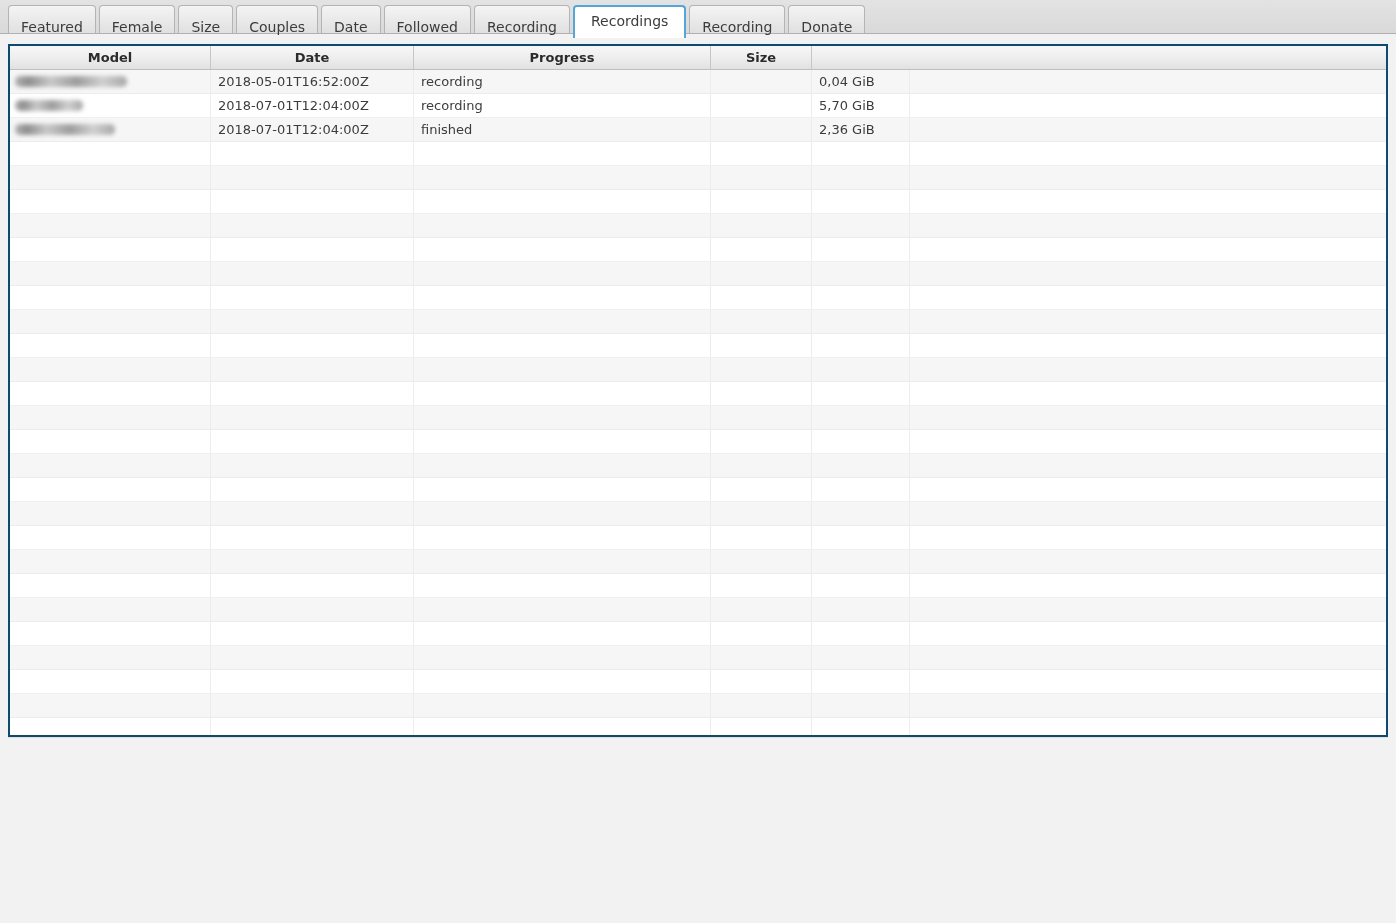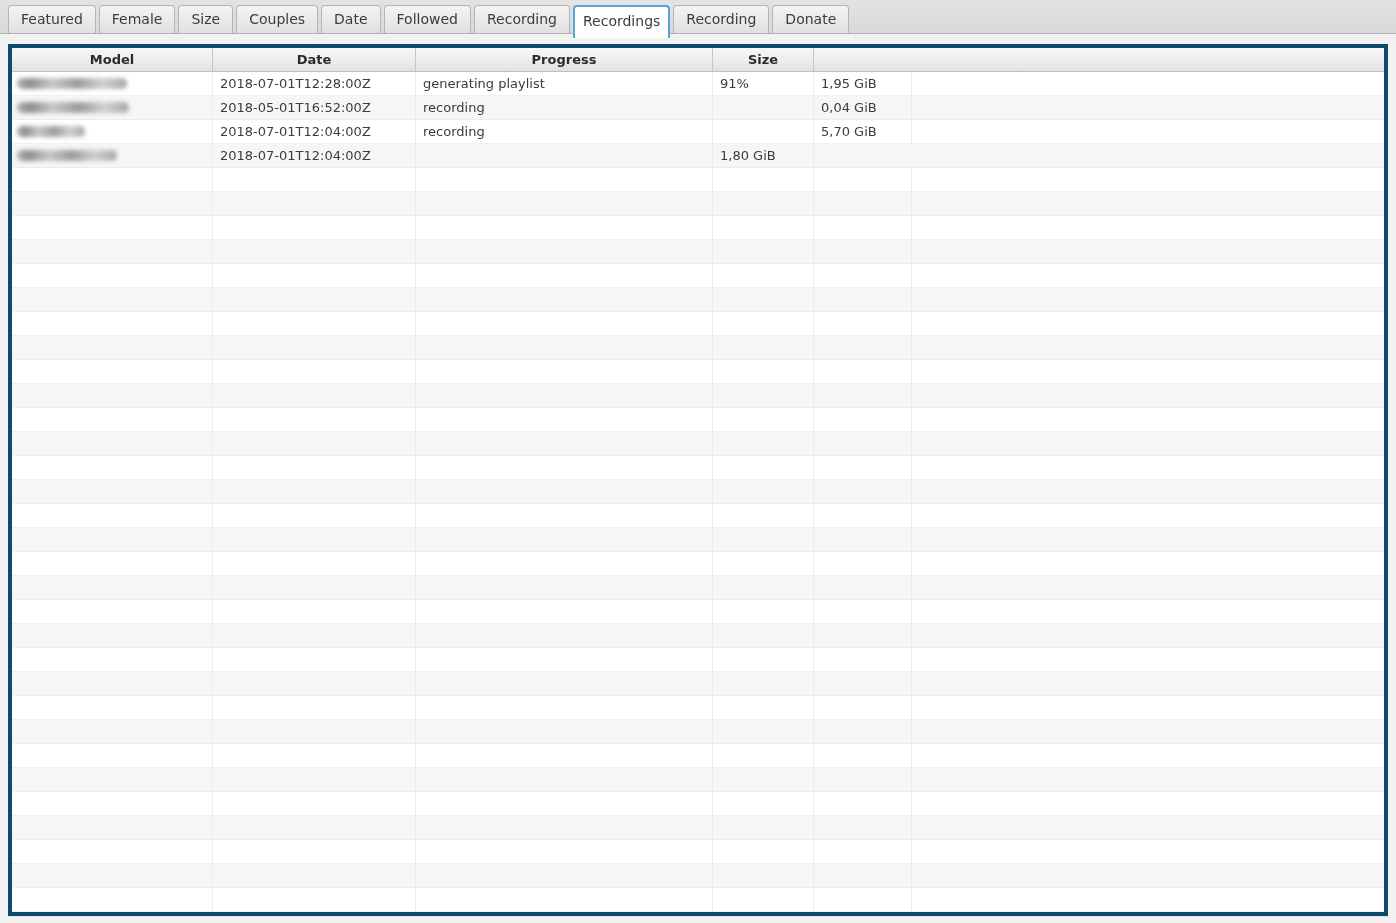--- a/index.html
+++ b/index.html
@@ -15,52 +15,52 @@
     background:linear-gradient(#e3e3e3,#d9d9d9);
     border-bottom:1px solid #b0b0b0;
     display:flex;
     align-items:flex-end;
     padding-left:8px;
     position:relative;
   }
   .tab{
     box-sizing:border-box;
     height:28px;
-    padding:4px 12px 3px;
+    padding:12px 12px 3px;
     margin-right:3px;
     font-size:14px;
     line-height:19px;
     color:#3c3c3c;
     background:linear-gradient(#f4f4f4,#e0e0e0);
     border:1px solid #b4b4b4;
     border-bottom:none;
     border-radius:4px 4px 0 0;
     position:relative;
     z-index:1;
     cursor:default;
     white-space:nowrap;
   }
   .tab.active{
     background:#ffffff;
     border:2px solid #55a6d6;
     border-bottom:none;
     height:33px;
     margin-bottom:-5px;
-    padding:5px 8px 8px;
+    padding:5px 16px 8px;
     z-index:3;
   }
   
   .content{
     padding:10px 8px 12px;
   }
   .table{
     box-sizing:border-box;
-    height:872px;
-    background:#d946ef;
-    border:4px solid #0c4a6e;
+    height:693px;
+    background:#a16207;
+    border:2px solid #0c4a6e;
     box-shadow:0 1px 0 rgba(0,0,0,0.08);
     overflow:hidden;
   }
   .thead{
     display:grid;
     grid-template-columns:201px 203px 297px 101px 98px 1fr;
     height:24px;
     background:linear-gradient(#f7f7f7 0%,#ededed 55%,#e1e1e1 100%);
     border-bottom:1px solid #bfbfbf;
     box-sizing:border-box;
@@ -128,30 +128,20 @@
   <div class="content">
     <div class="table">
       <div class="thead" id="thead">
           <div class="hcell">Model</div>
           <div class="hcell">Date</div>
           <div class="hcell">Progress</div>
           <div class="hcell">Size</div>
           <div class="hcell"></div>
         </div>
       <div class="tbody" id="tbody">
-          <div class="row">
-            <div class="cell model">
-              <div class="blur-blob" style="width: 110px;"></div>
-            </div>
-            <div class="cell date">2018-07-01T12:28:00Z</div>
-            <div class="cell status">generating playlist</div>
-            <div class="cell progress">91%</div>
-            <div class="cell size">1,95 GiB</div>
-            <div class="cell filler"></div>
-          </div>
           <div class="row alt">
             <div class="cell model">
               <div class="blur-blob" style="width: 112px;"></div>
             </div>
             <div class="cell date">2018-05-01T16:52:00Z</div>
             <div class="cell status">recording</div>
             <div class="cell progress"></div>
             <div class="cell size">0,04 GiB</div>
             <div class="cell filler"></div>
           </div>
@@ -163,22 +153,23 @@
             <div class="cell status">recording</div>
             <div class="cell progress"></div>
             <div class="cell size">5,70 GiB</div>
             <div class="cell filler"></div>
           </div>
           <div class="row alt">
             <div class="cell model">
               <div class="blur-blob" style="width: 100px;"></div>
             </div>
             <div class="cell date">2018-07-01T12:04:00Z</div>
-            <div class="cell progress"></div>
-            <div class="cell size">1,80 GiB</div>
+            <div class="cell status">finished</div>
+            <div class="cell progress"></div>
+            <div class="cell size">2,36 GiB</div>
             <div class="cell filler"></div>
           </div>
           <div class="row">
             <div class="cell model"></div>
             <div class="cell date"></div>
             <div class="cell status"></div>
             <div class="cell progress"></div>
             <div class="cell size"></div>
             <div class="cell filler"></div>
           </div>

